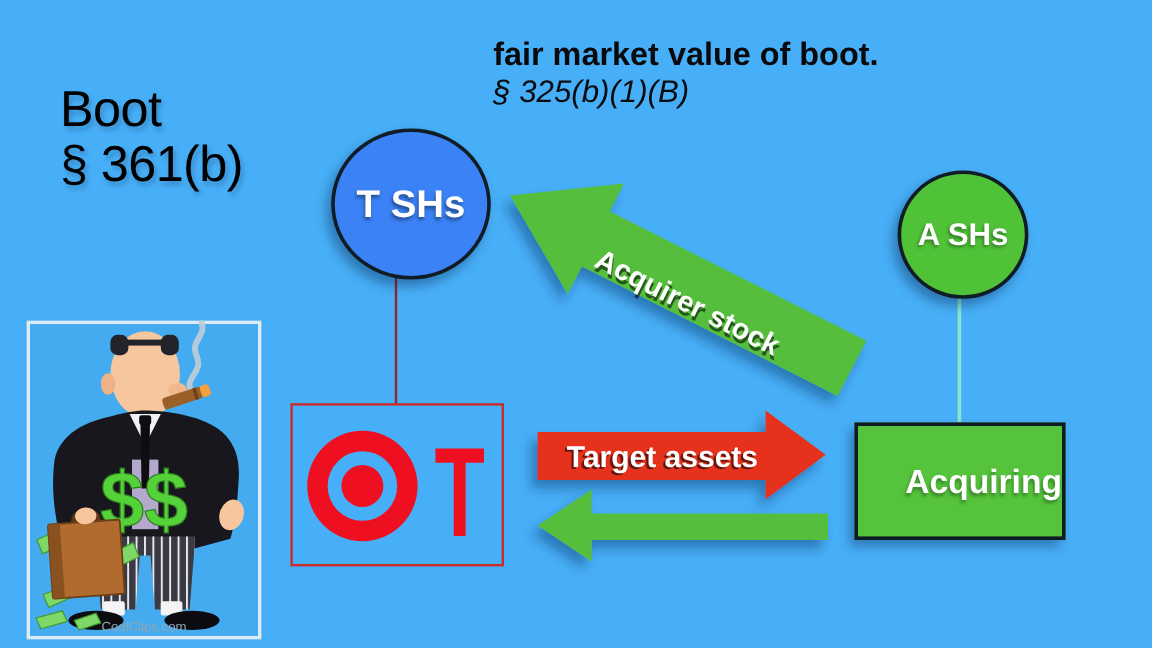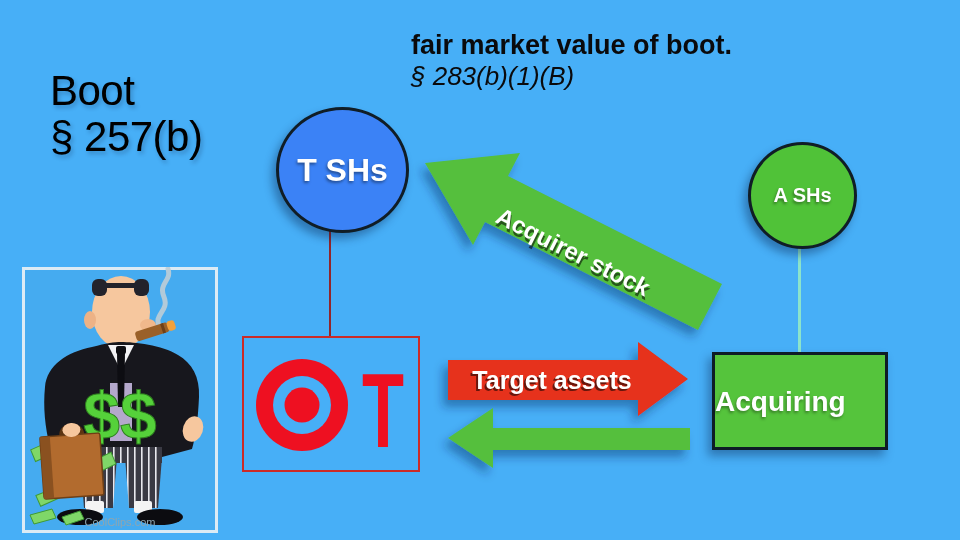--- a/index.html
+++ b/index.html
@@ -25,48 +25,48 @@
   svg.arrows{position:absolute;left:0;top:0;z-index:2;pointer-events:none;}
   .arrow-label{font-family:"Liberation Sans","DejaVu Sans",sans-serif;font-weight:700;fill:#ffffff;}
   .arrow-label-shadow{font-family:"Liberation Sans","DejaVu Sans",sans-serif;font-weight:700;fill:rgba(0,0,0,.55);}
 
   
   .circle{position:absolute;border-radius:50%;display:flex;align-items:center;justify-content:center;
           color:#fff;font-weight:700;z-index:4;
           box-shadow:-4px 6px 9px rgba(5,30,70,.38);
           text-shadow:-1px 2px 3px rgba(0,0,0,.4);}
   .t-shs{left:276px;top:107px;width:127px;height:120px;background:#3b82f6;border:3px solid #101d26;font-size:32px;}
-  .a-shs{left:748px;top:142px;width:103px;height:101px;background:#50c238;border:3px solid #101d26;font-size:20px;}
+  .a-shs{left:748px;top:142px;width:103px;height:101px;background:#50c238;border:3px solid #101d26;font-size:26px;}
 
   .acq-box{position:absolute;left:712px;top:352px;width:176px;height:98px;z-index:3;
            background:#55c43c;border:3px solid #0e1c26;box-sizing:border-box;
-           display:flex;flex-direction:column;align-items:flex-start;justify-content:center;
+           display:flex;flex-direction:column;align-items:flex-end;justify-content:center;
            color:#fff;font-weight:700;font-size:28px;line-height:33px;
            box-shadow:-4px 6px 9px rgba(5,30,70,.38);text-shadow:-1px 2px 3px rgba(0,0,0,.35);}
 
   .target-box{position:absolute;left:242px;top:336px;width:178px;height:136px;z-index:3;
               border:2px solid #cb2b28;box-sizing:border-box;}
   .target-box svg{display:block;}
 
   
   .clipart{position:absolute;left:22px;top:267px;z-index:3;}
 </style>
 </head>
 <body>
 
 <div class="slide">
 
   <div class="title">
     <div>Boot</div>
-    <div>§ 257(b)</div>
+    <div>§ 361(b)</div>
   </div>
 
   <div class="note">
     <div class="note-bold">fair market value of boot.</div>
-    <div class="note-cite">§ 283(b)(1)(B)</div>
+    <div class="note-cite">§ 325(b)(1)(B)</div>
   </div>
 
   <div class="conn red"></div>
   <div class="conn teal"></div>
 
   <svg class="arrows" width="960" height="540" viewBox="0 0 960 540">
     <defs>
       <filter id="ds" x="-30%" y="-30%" width="170%" height="170%">
         <feDropShadow dx="-5" dy="7" stdDeviation="5" flood-color="#04285a" flood-opacity="0.4"></feDropShadow>
       </filter>

